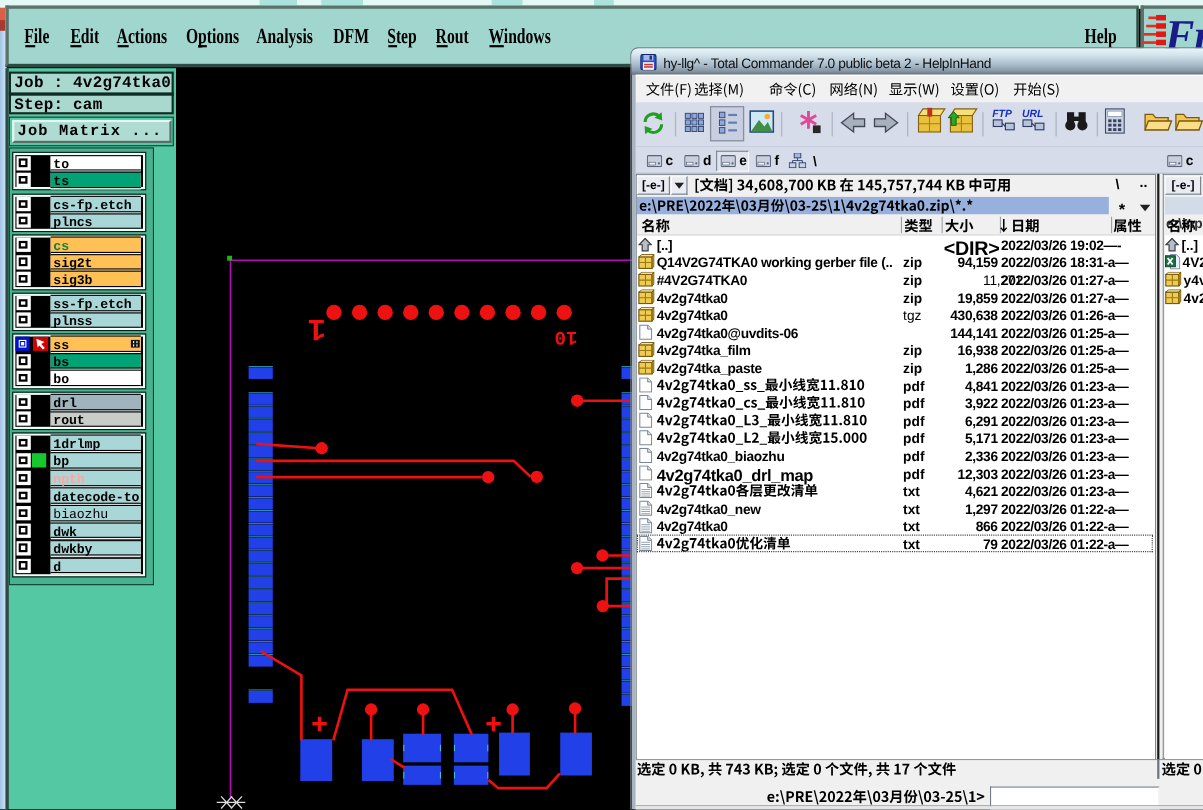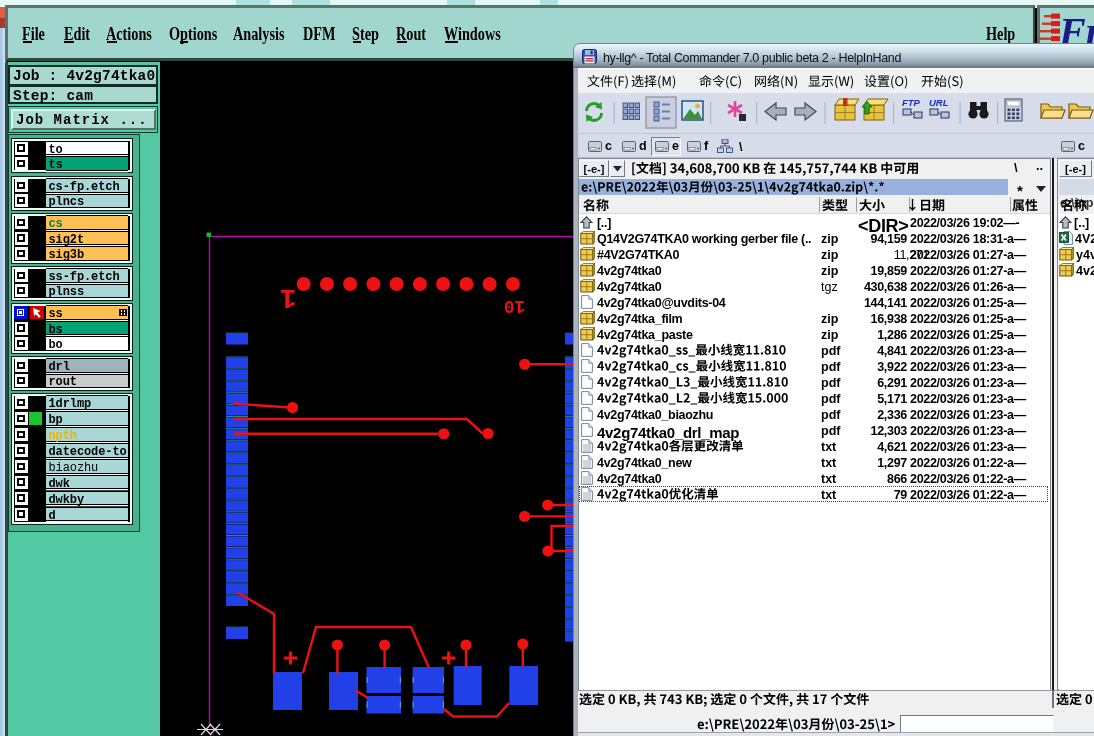--- a/index.html
+++ b/index.html
@@ -148,21 +148,21 @@
 <div class="abs" style="left:14.5px;top:411.9375px;width:13px;height:13px;background:#fff;z-index:3"></div>
 <div class="abs" style="left:17.3px;top:414.7375px;width:7.4px;height:7.4px;background:#000;z-index:3"></div>
 <div class="abs" style="left:19.3px;top:416.7375px;width:3.4px;height:3.4px;background:#fff;z-index:3"></div>
 <div class="abs" style="left:28.5px;top:411.9375px;width:13px;height:13px;background:#16C82E;z-index:3"></div>
 <div class="abs" style="left:46px;top:411.2375px;width:81.5px;height:14.5px;background:#A9D6D6;border-top:1.3px solid #000;border-bottom:1.3px solid #000;box-shadow:0 1.3px 0 rgba(255,255,255,0.95);z-index:2"></div>
 <div class="abs mono" style="left:48.5px;top:413.0375px;font-size:12px;letter-spacing:-0.1px;font-weight:bold;color:#000;z-index:3;white-space:pre">bp</div>
 <div class="abs" style="left:14.5px;top:427.875px;width:13px;height:13px;background:#fff;z-index:3"></div>
 <div class="abs" style="left:17.3px;top:430.675px;width:7.4px;height:7.4px;background:#000;z-index:3"></div>
 <div class="abs" style="left:19.3px;top:432.675px;width:3.4px;height:3.4px;background:#fff;z-index:3"></div>
 <div class="abs" style="left:46px;top:427.175px;width:81.5px;height:14.5px;background:#A9D6D6;border-top:1.3px solid #000;border-bottom:1.3px solid #000;box-shadow:0 1.3px 0 rgba(255,255,255,0.95);z-index:2"></div>
-<div class="abs mono" style="left:48.5px;top:428.975px;font-size:12px;letter-spacing:-0.1px;font-weight:bold;color:#eab308;z-index:3;white-space:pre">npth</div>
+<div class="abs mono" style="left:48.5px;top:428.975px;font-size:12px;letter-spacing:-0.1px;font-weight:bold;color:#fca5a5;z-index:3;white-space:pre">npth</div>
 <div class="abs" style="left:14.5px;top:443.8125px;width:13px;height:13px;background:#fff;z-index:3"></div>
 <div class="abs" style="left:17.3px;top:446.6125px;width:7.4px;height:7.4px;background:#000;z-index:3"></div>
 <div class="abs" style="left:19.3px;top:448.6125px;width:3.4px;height:3.4px;background:#fff;z-index:3"></div>
 <div class="abs" style="left:46px;top:443.1125px;width:81.5px;height:14.5px;background:#A9D6D6;border-top:1.3px solid #000;border-bottom:1.3px solid #000;box-shadow:0 1.3px 0 rgba(255,255,255,0.95);z-index:2"></div>
 <div class="abs mono" style="left:48.5px;top:444.9125px;font-size:12px;letter-spacing:-0.1px;font-weight:bold;color:#000;z-index:3;white-space:pre">datecode-to</div>
 <div class="abs" style="left:14.5px;top:459.75px;width:13px;height:13px;background:#fff;z-index:3"></div>
 <div class="abs" style="left:17.3px;top:462.55px;width:7.4px;height:7.4px;background:#000;z-index:3"></div>
 <div class="abs" style="left:19.3px;top:464.55px;width:3.4px;height:3.4px;background:#fff;z-index:3"></div>
 <div class="abs" style="left:46px;top:459.05px;width:81.5px;height:14.5px;background:#A9D6D6;border-top:1.3px solid #000;border-bottom:1.3px solid #000;box-shadow:0 1.3px 0 rgba(255,255,255,0.95);z-index:2"></div>
 <div class="abs mono" style="left:48.5px;top:460.85px;font-size:12px;letter-spacing:-0.1px;font-weight:normal;color:#000;z-index:3;white-space:pre">biaozhu</div>
@@ -582,21 +582,21 @@
     <path d="M0.8 7.7 h12 M6.8 2.5 v10.5" stroke="#9A7A14" stroke-width="1"></path>
   </svg>
 <div class="abs" style="left:597px;top:279.5px;font-size:12.5px;font-weight:bold;z-index:23;white-space:pre;letter-spacing:-0.3px">4v2g74tka0</div>
 <div class="abs" style="left:821px;top:279.5px;font-size:12.5px;font-weight:normal;z-index:23">tgz</div>
 <div class="abs" style="left:820px;top:279.5px;width:87px;text-align:right;font-size:12.5px;font-weight:bold;z-index:23;letter-spacing:-0.3px">430,638</div>
 <div class="abs" style="left:910px;top:279.5px;font-size:12.5px;font-weight:bold;z-index:23;white-space:pre;letter-spacing:-0.3px">2022/03/26 01:26-a—</div>
 <svg class="abs" style="left:581px;top:295px;z-index:23" width="12" height="14" viewBox="0 0 12 14">
     <path d="M0.6 0.6 h7.2 l3.6 3.6 V13.4 H0.6Z" fill="#FDFDFD" stroke="#7A8694" stroke-width="1"></path>
     <path d="M7.8 0.6 V4.2 H11.4" fill="#D8E2EC" stroke="#7A8694" stroke-width="0.9"></path>
   </svg>
-<div class="abs" style="left:597px;top:295.5px;font-size:12.5px;font-weight:bold;z-index:23;white-space:pre;letter-spacing:-0.3px">4v2g74tka0@uvdits-04</div>
+<div class="abs" style="left:597px;top:295.5px;font-size:12.5px;font-weight:bold;z-index:23;white-space:pre;letter-spacing:-0.3px">4v2g74tka0@uvdits-06</div>
 <div class="abs" style="left:820px;top:295.5px;width:87px;text-align:right;font-size:12.5px;font-weight:bold;z-index:23;letter-spacing:-0.3px">144,141</div>
 <div class="abs" style="left:910px;top:295.5px;font-size:12.5px;font-weight:bold;z-index:23;white-space:pre;letter-spacing:-0.3px">2022/03/26 01:25-a—</div>
 <svg class="abs" style="left:580px;top:311px;z-index:23" width="15" height="14" viewBox="0 0 15 14">
     <rect x="0.8" y="2.5" width="12" height="10.5" fill="#EFCB52" stroke="#6E5208" stroke-width="1"></rect>
     <path d="M0.8 2.5 L3.5 0.4 L14.6 0.4 L12.8 2.5Z" fill="#F8E9A8" stroke="#6E5208" stroke-width="0.8"></path>
     <path d="M12.8 2.5 L14.6 0.4 L14.6 11 L12.8 13Z" fill="#C8A026" stroke="#6E5208" stroke-width="0.8"></path>
     <path d="M0.8 7.7 h12 M6.8 2.5 v10.5" stroke="#9A7A14" stroke-width="1"></path>
   </svg>
 <div class="abs" style="left:597px;top:311.5px;font-size:12.5px;font-weight:bold;z-index:23;white-space:pre;letter-spacing:-0.3px">4v2g74tka_film</div>
 <div class="abs" style="left:821px;top:311.5px;font-size:12.5px;font-weight:bold;z-index:23">zip</div>

